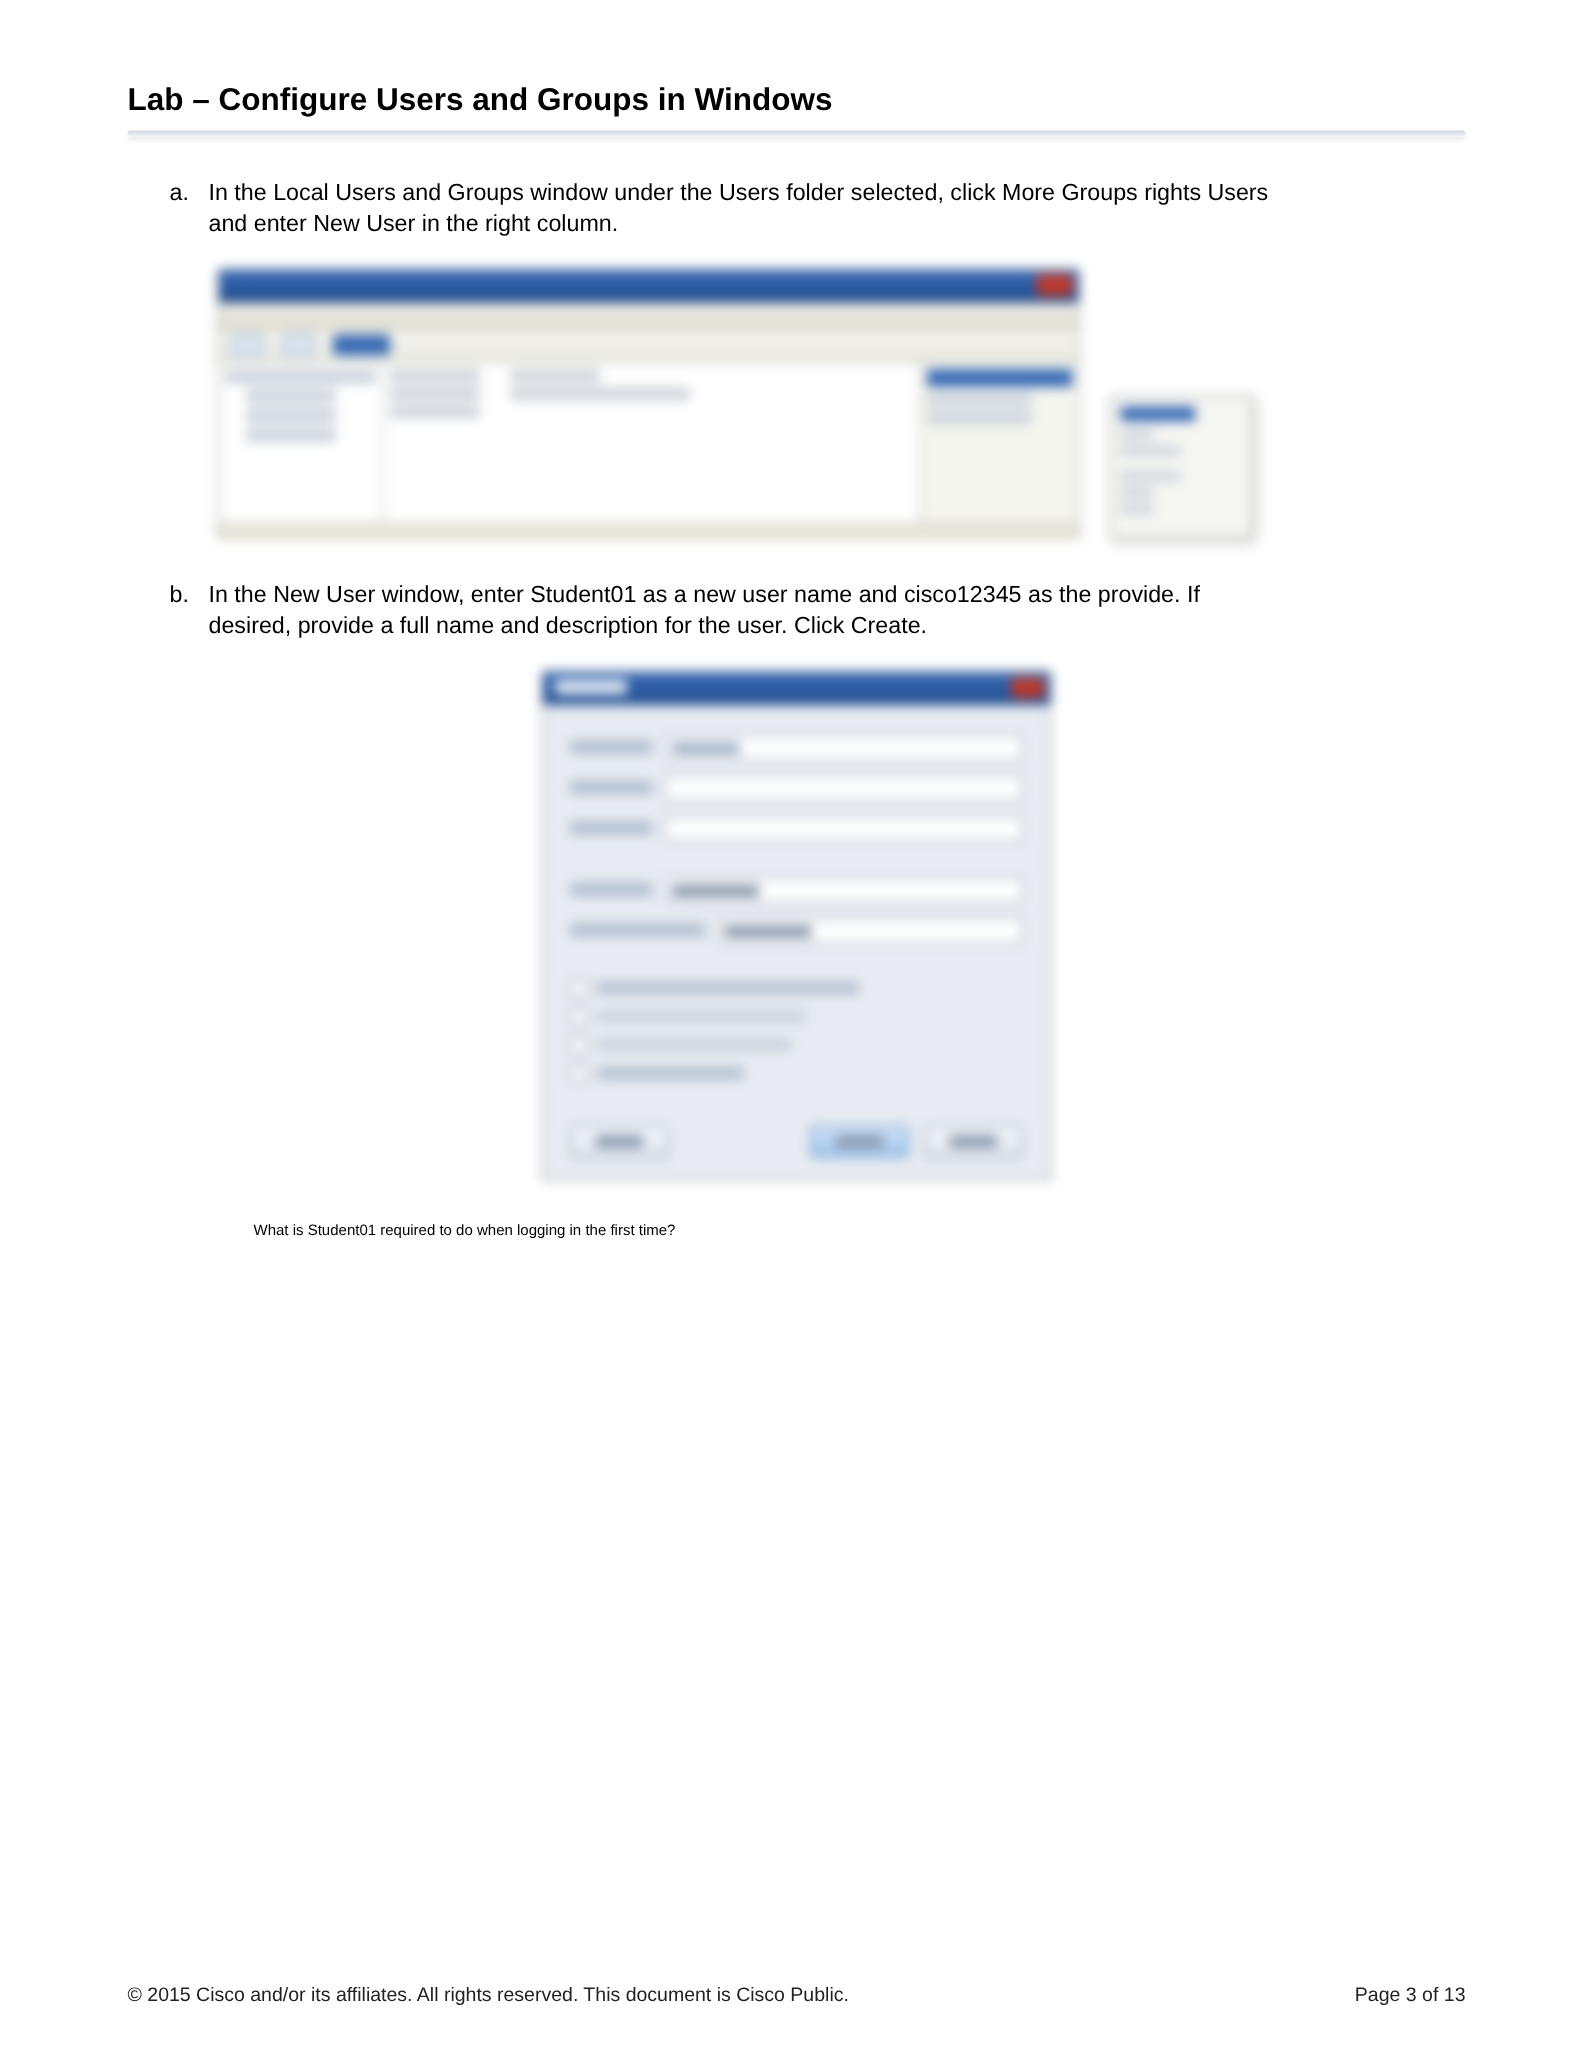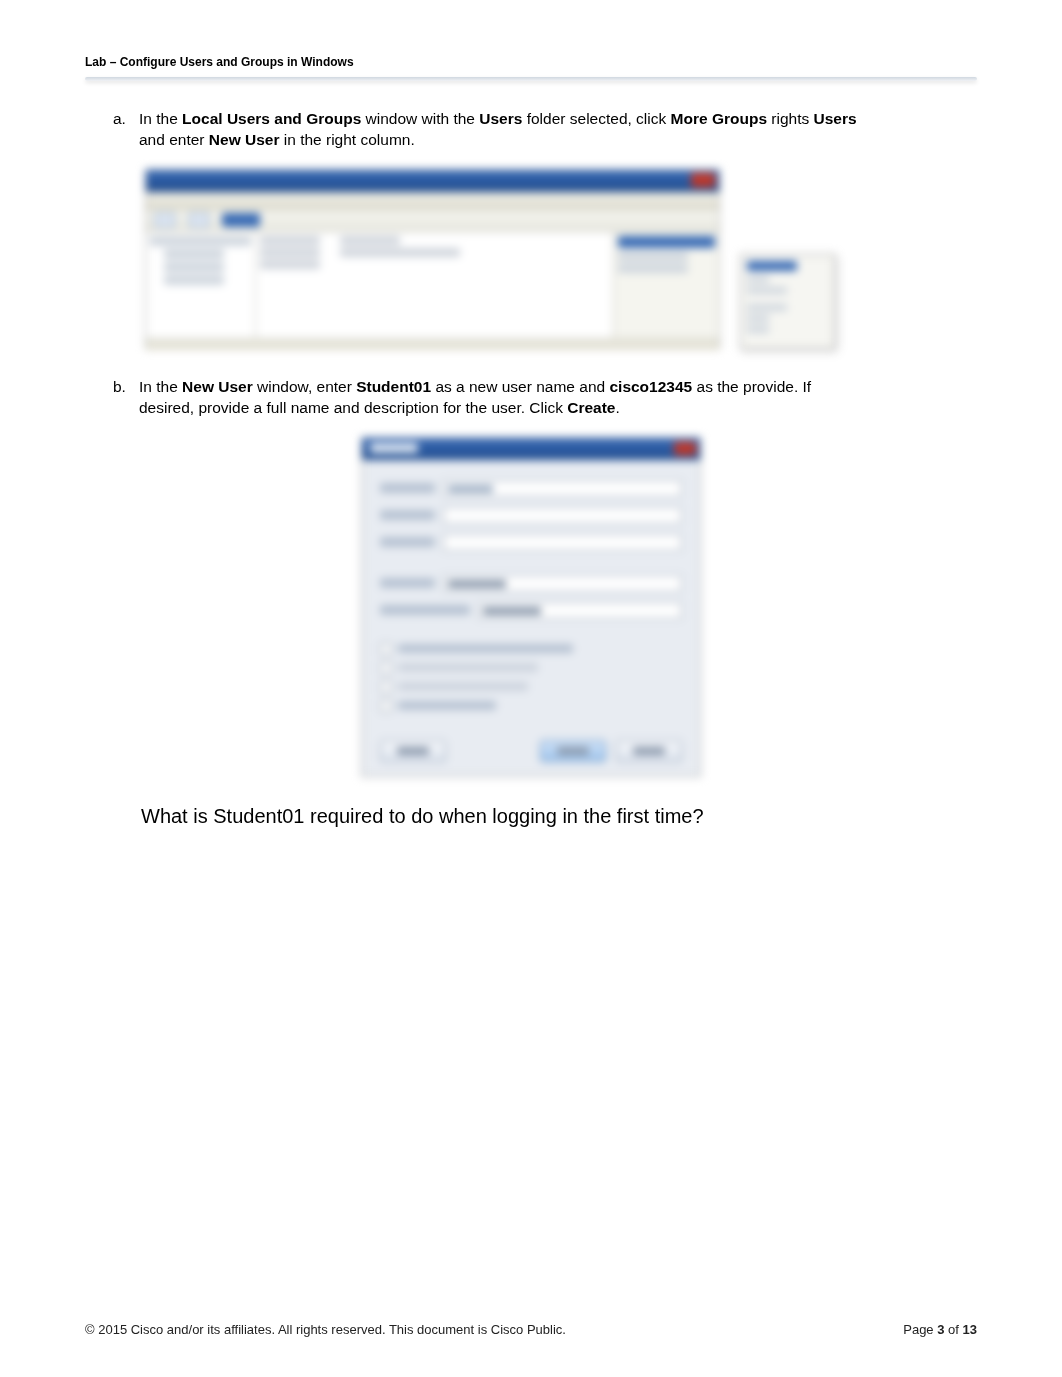--- a/index.html
+++ b/index.html
@@ -9,21 +9,21 @@
     }
     body {
       font-family: Arial, Helvetica, sans-serif;
       background: #ffffff;
       width: 1062px;
       min-height: 1377px;
       position: relative;
       padding: 55px 85px 40px 85px;
     }
     .header-title {
-      font-size: 12px;
+      font-size: 21px;
       font-weight: bold;
       color: #000;
       margin-bottom: 8px;
     }
     .header-divider {
       height: 4px;
       background: linear-gradient(to bottom, #d0d8e0, #f0f2f5);
       border-radius: 2px;
       margin-bottom: 28px;
       box-shadow: 0 2px 4px rgba(0,0,0,0.1);
@@ -317,46 +317,46 @@
       position: absolute;
       left: 50%;
       top: 50%;
       transform: translate(-50%, -50%);
       width: 32px;
       height: 8px;
       background: #8a98ab;
       border-radius: 2px;
     }
     .question-text {
-      margin-left: 56px;
+      margin-left: 84px;
       margin-top: 2px;
-      font-size: 20px;
+      font-size: 10px;
     }
     .footer {
       position: absolute;
       bottom: 40px;
       left: 85px;
       right: 85px;
       display: flex;
       justify-content: space-between;
       font-size: 13px;
       color: #222;
     }
-    .bold { font-weight: bold; }
+    .bold { font-weight: normal; }
   </style>
 </head>
 <body>
 
 <div class="header-title">Lab – Configure Users and Groups in Windows</div>
 <div class="header-divider"></div>
 
 <div class="step-item">
   <div class="step-marker">a.</div>
   <div class="step-text">
-    <span>In  the </span><span class="bold">Local Users and Groups</span><span> window with the </span><span class="bold">Users</span><span> folder selected, click </span><span class="bold">More Groups</span><span> rights </span><span class="bold">Users</span>
+    <span>In  the </span><span class="bold">Local Users and Groups</span><span> window under the </span><span class="bold">Users</span><span> folder selected, click </span><span class="bold">More Groups</span><span> rights </span><span class="bold">Users</span>
     <br>
     <span>and enter </span><span class="bold">New User</span><span> in the right column.</span>
   </div>
 </div>
 
 <div class="screenshot-a">
   <div class="window-main">
     <div class="window-titlebar">
       <div class="window-close"></div>
     </div>

